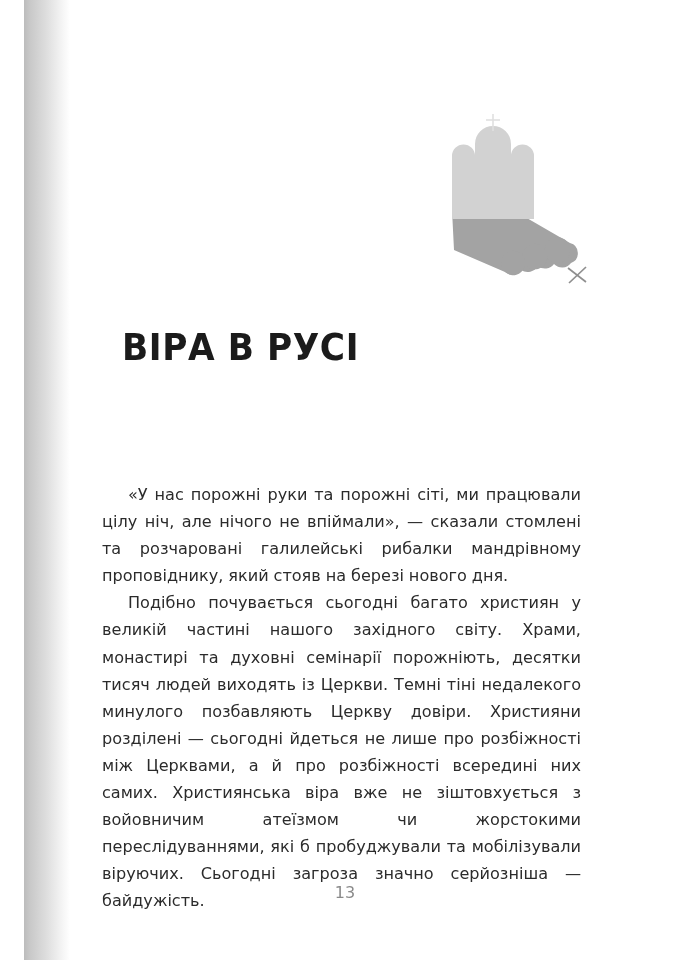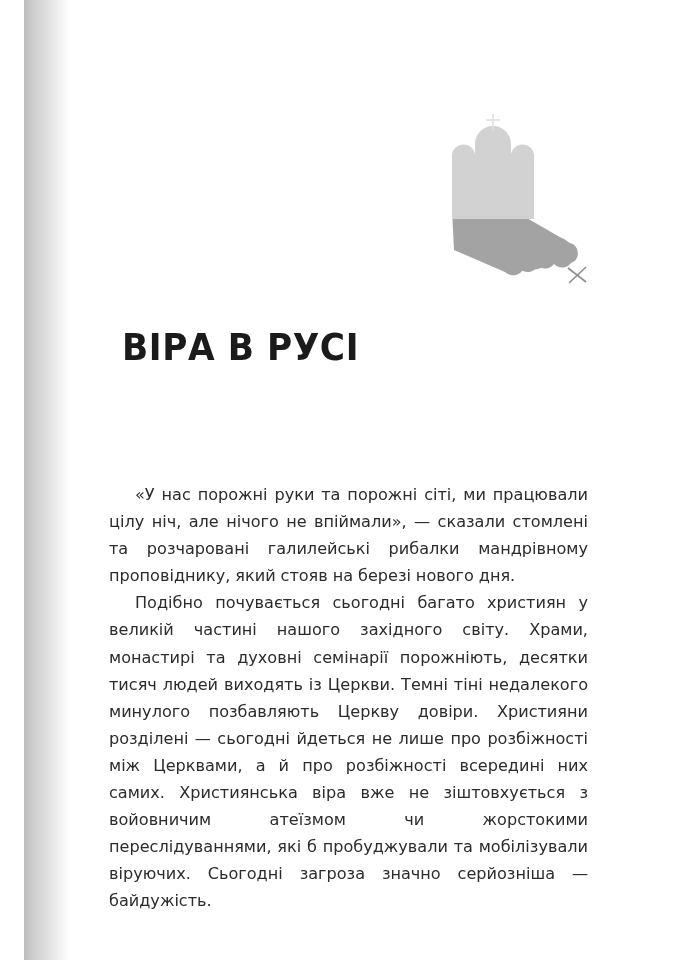--- a/index.html
+++ b/index.html
@@ -62,21 +62,21 @@
     color: #1b1b1b;
     line-height: 1.05;
     white-space: nowrap;
     transform: scaleX(0.93);
     transform-origin: left top;
   }
 
   
   .body-text {
     position: absolute;
-    left: 109px;
+    left: 102px;
     top: 481px;
     width: 479px;
   }
   .body-text p {
     margin: 0;
     font-family: "DejaVu Sans", sans-serif;
     font-size: 16.1px;
     line-height: 27.1px;
     color: #2b2b2b;
     text-align: justify;
@@ -146,14 +146,15 @@
     </svg>
   </div>
 
   <h1 class="chapter-title">ВІРА В РУСІ</h1>
 
   <div class="body-text">
     <p>«У нас порожні руки та порожні сіті, ми працювали цілу ніч, але нічого не впіймали», — сказали стомлені та розчаровані галилейські рибалки мандрівному проповіднику, який стояв на березі нового дня.</p>
     <p>Подібно почувається сьогодні багато християн у великій частині нашого західного світу. Храми, монастирі та духовні семінарії порожніють, десятки тисяч людей виходять із Церкви. Темні тіні недалекого минулого позбавляють Церкву довіри. Християни розділені — сьогодні йдеться не лише про розбіжності між Церквами, а й про розбіжності всередині них самих. Християнська віра вже не зіштовхується з войовничим атеїзмом чи жорстокими переслідуваннями, які б пробуджували та мобілізували віруючих. Сьогодні загроза значно серйозніша — байдужість.</p>
   </div>
 
+  <div class="page-number">13</div>
 
 </div>
 
 </body></html>

